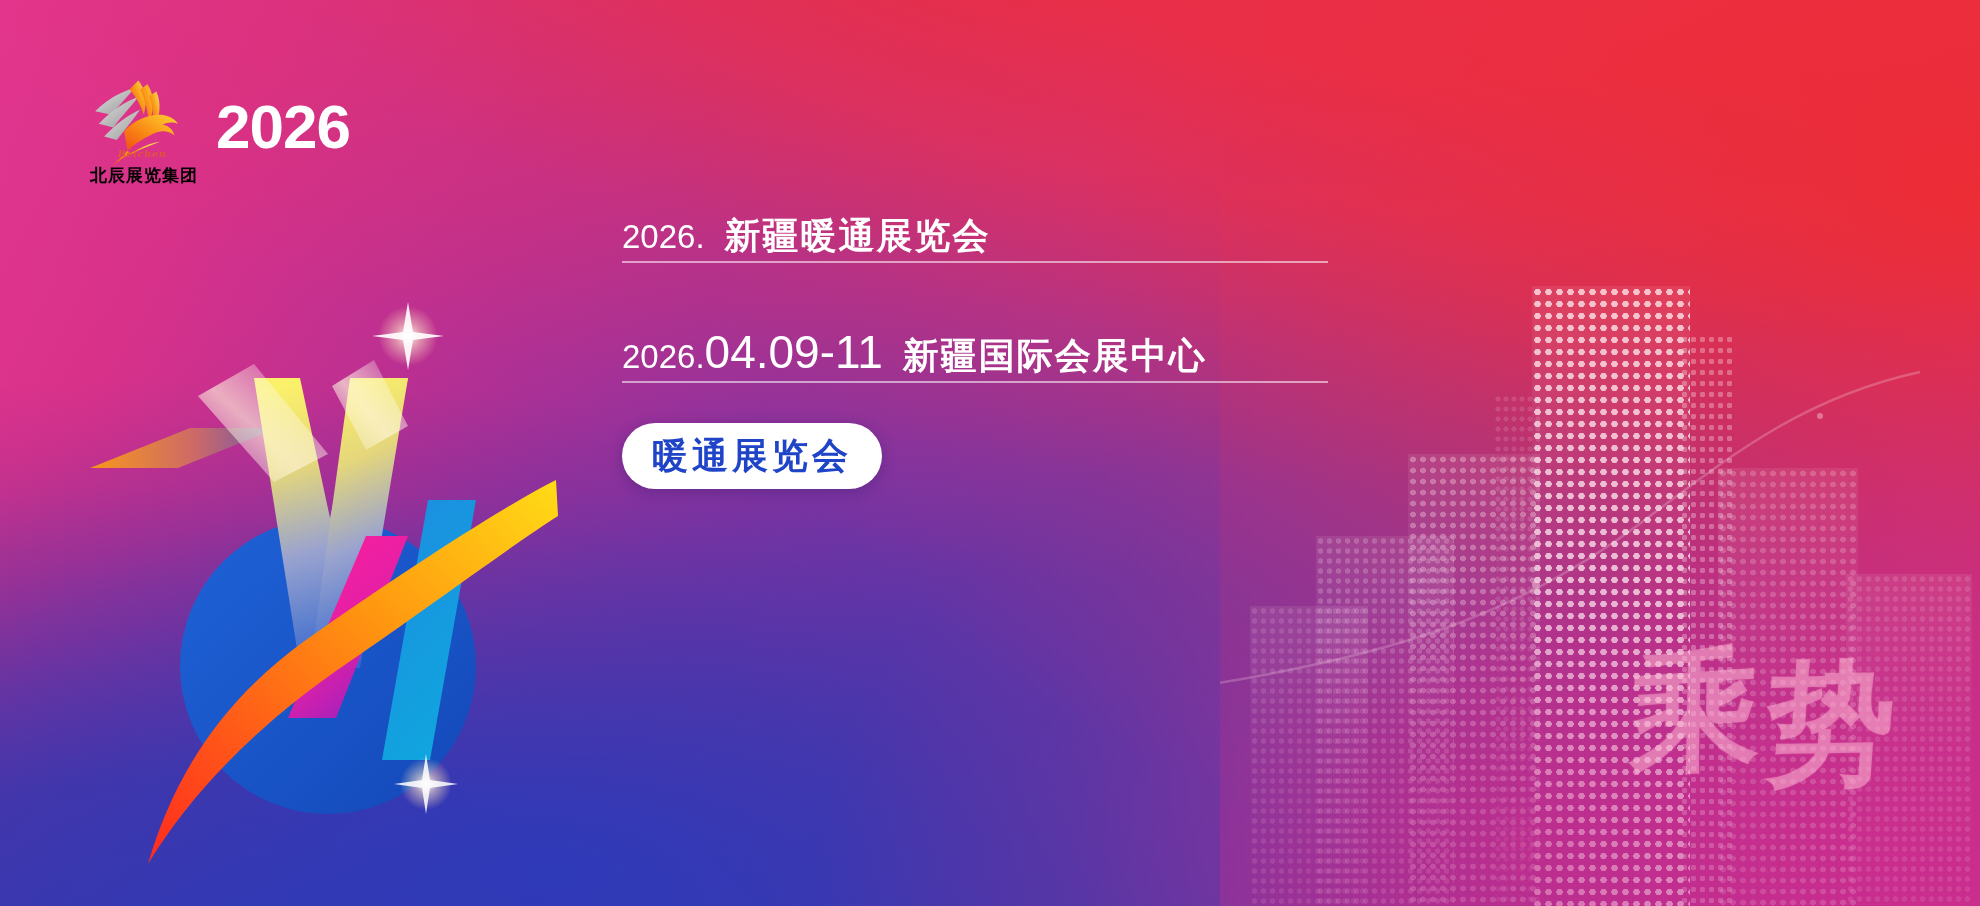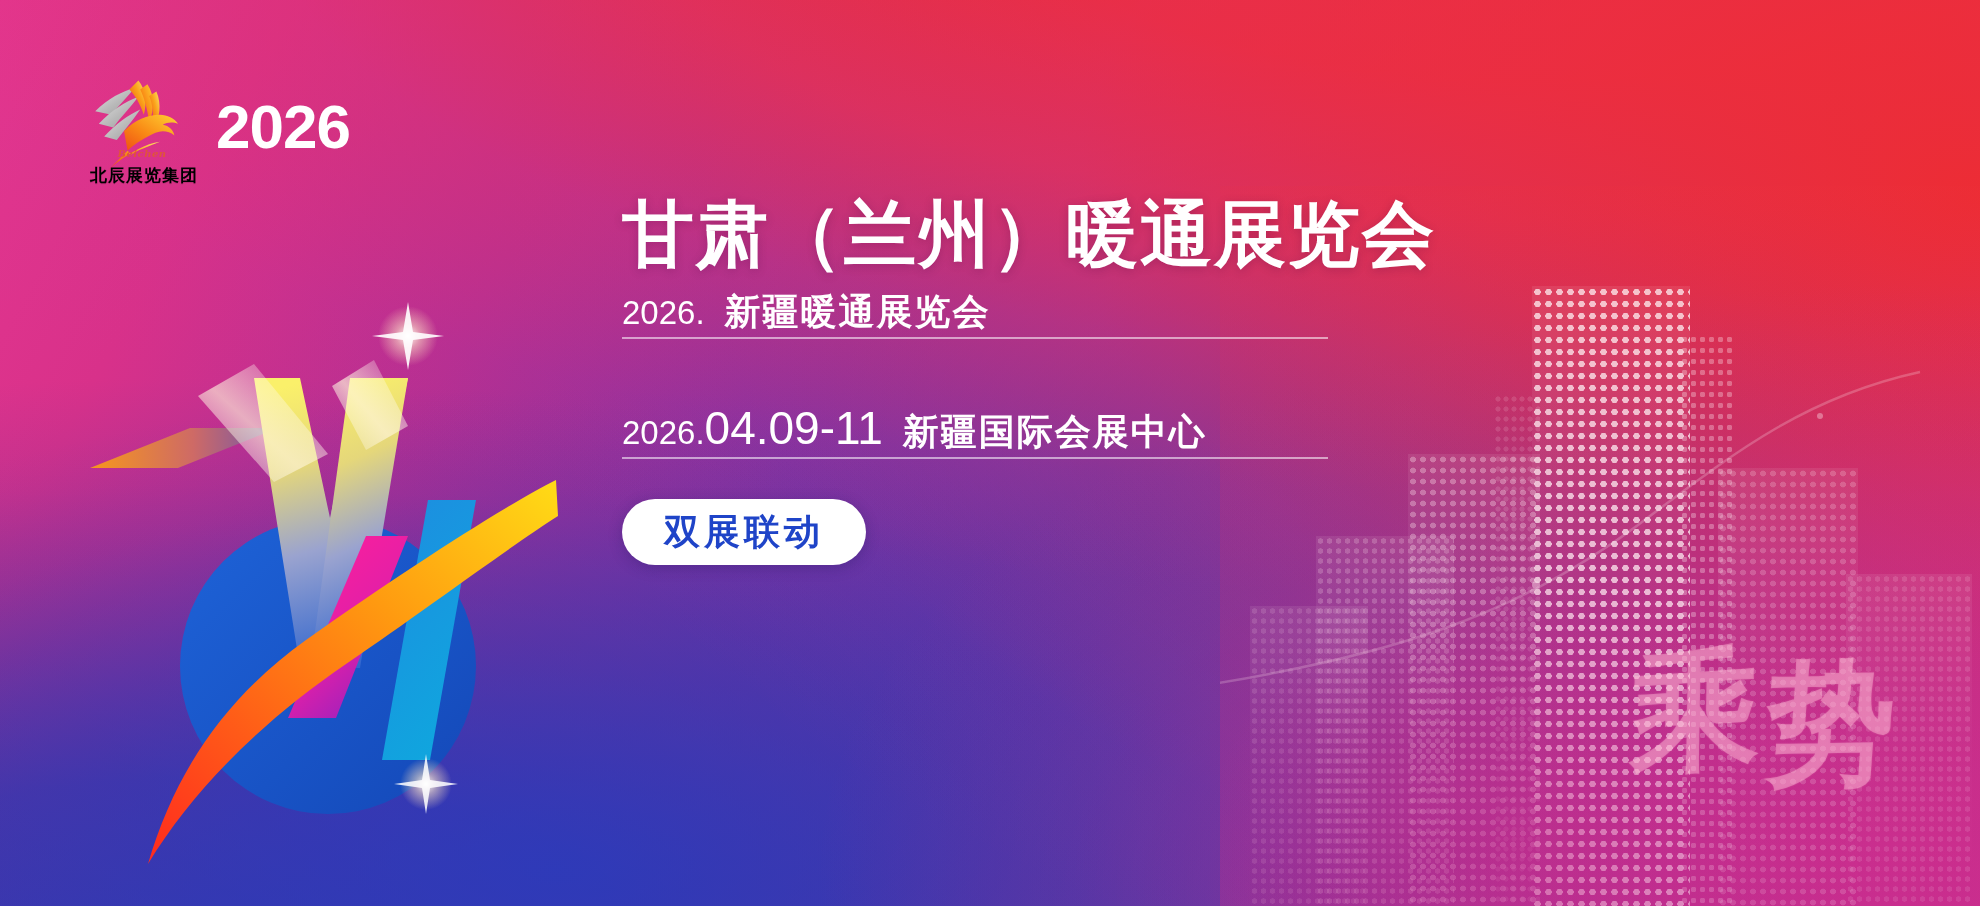--- a/index.html
+++ b/index.html
@@ -311,36 +311,35 @@
       <path d="M330 34 L335 64 L366 68 L335 72 L330 102 L325 72 L294 68 L325 64 Z" fill="#fff" opacity=".9"></path>
     </g>
     <g>
       <circle cx="348" cy="516" r="26" fill="url(#spark)"></circle>
       <path d="M348 486 L352 512 L380 516 L352 520 L348 546 L344 520 L316 516 L344 512 Z" fill="#fff" opacity=".85"></path>
     </g>
   </svg>
 
   <div class="col">
 
-    <div class="title">甘肃（兰州）暖通展览会</div>
     <div class="meta">
       <span style="display:flex;align-items:baseline;">
         <span class="yr">2026.</span>
       </span>
       <span class="vn">新疆暖通展览会</span>
     </div>
 
     <div class="gap"></div>
 
     <div class="meta">
       <span style="display:flex;align-items:baseline;">
         <span class="yr">2026.</span>
         <span class="dt">04.09-11</span>
       </span>
       <span class="vn">新疆国际会展中心</span>
     </div>
 
     <div class="gap2"></div>
 
-    <div class="pill">双展联动</div>
+    <div class="pill">暖通展览会</div>
   </div>
 
 </div>
 
 </body></html>

